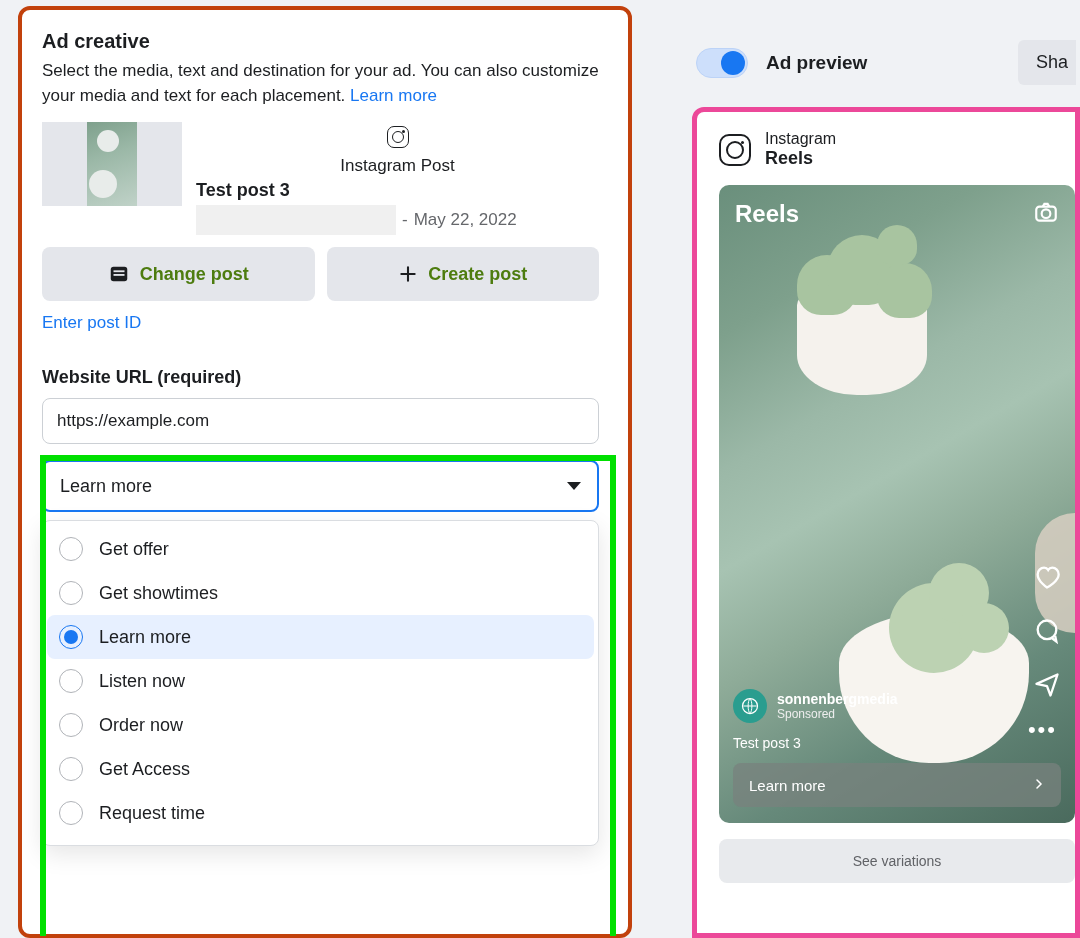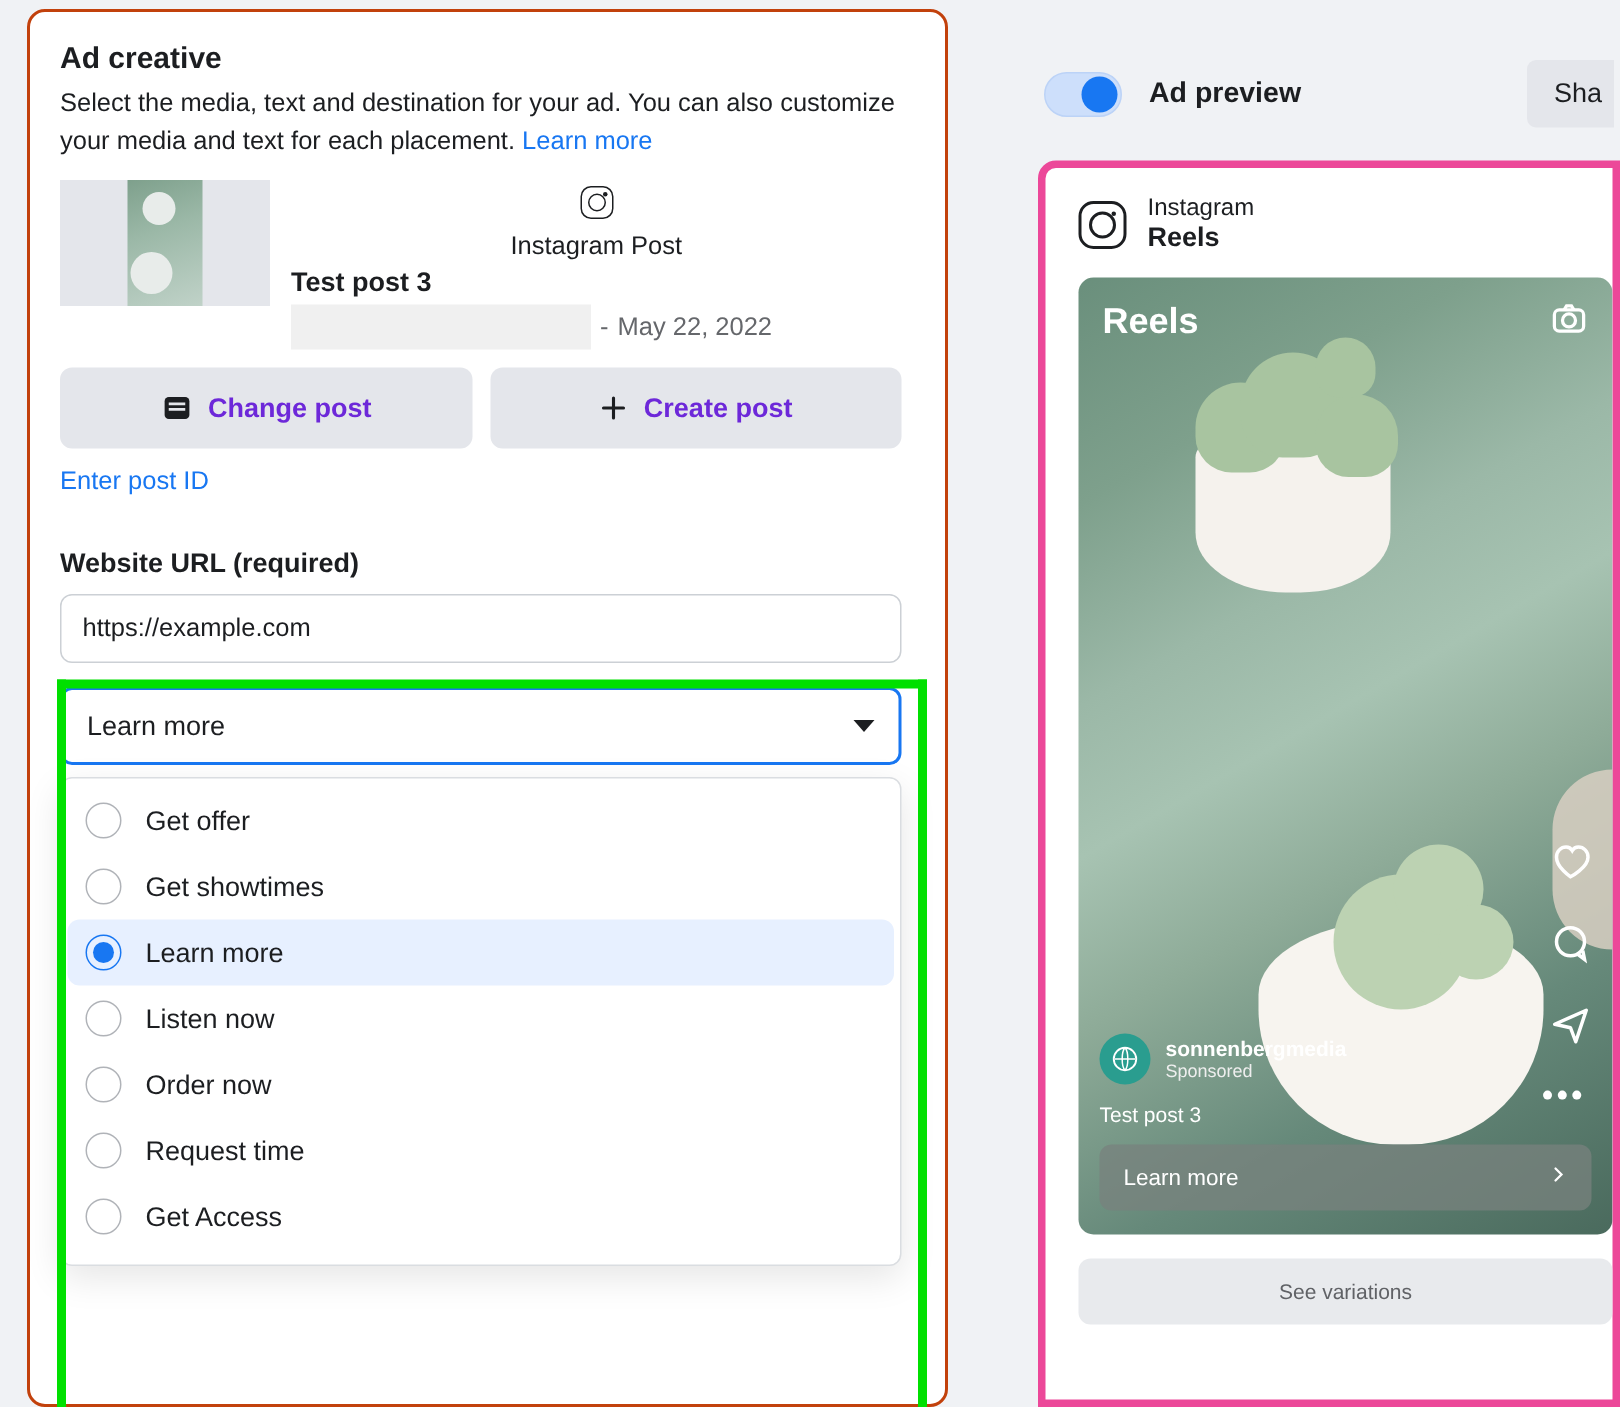--- a/index.html
+++ b/index.html
@@ -10,21 +10,21 @@
     width: 1080px;
     height: 938px;
     overflow: hidden;
     display: flex;
     gap: 20px;
     padding: 0;
   }
   .left-panel {
     width: 696px;
     background: #fff;
-    border: 2px solid #c2410c;
+    border: 4px solid #c2410c;
     border-radius: 12px;
     padding: 20px 29px 0 20px;
     margin-left: 18px;
     margin-top: 6px;
     position: relative;
     overflow: visible;
   }
   .section-title {
     font-size: 20px;
     font-weight: 700;
@@ -89,21 +89,21 @@
   .ig-icon::after {
     content:""; position:absolute; top:3px; right:3px; width:3px; height:3px; background:#1c1e21; border-radius:50%;
   }
   .ig-label { font-size:17px; color:#1c1e21;}
   .post-title { font-size:18px; font-weight:700; margin-bottom:4px;}
   .post-date-row { display:flex; align-items:center; gap:6px; font-size:17px; color:#65676b;}
   .redacted { width:200px; height:30px; background:#f0f0f0;}
   .btn-row { display:flex; gap:12px; margin-bottom:12px;}
   .btn {
     flex:1; height:54px; background:#e4e6eb; border:none; border-radius:8px;
-    font-size:18px; font-weight:600; color:#6d28d9; display:flex; align-items:center;
+    font-size:18px; font-weight:600; color:#4d7c0f; display:flex; align-items:center;
     justify-content:center; gap:10px; cursor:pointer;
   }
   .btn-icon { display:flex; align-items:center; justify-content:center;}
   .enter-link { color:#1877f2; font-size:17px; display:inline-block; margin-bottom:34px; cursor:pointer;}
   .field-label { font-size:18px; font-weight:700; margin-bottom:10px;}
   .text-input {
     width:100%; height:46px; border:1px solid #ccd0d5; border-radius:8px;
     padding:0 14px; font-size:17px; color:#1c1e21;
   }
   .highlight-box {
@@ -269,25 +269,25 @@
         <div class="option">
           <span class="radio"></span>
           <span>Listen now</span>
         </div>
         <div class="option">
           <span class="radio"></span>
           <span>Order now</span>
         </div>
         <div class="option">
           <span class="radio"></span>
+          <span>Get Access</span>
+        </div>
+        <div class="option">
+          <span class="radio"></span>
           <span>Request time</span>
-        </div>
-        <div class="option">
-          <span class="radio"></span>
-          <span>Get Access</span>
         </div>
       </div>
   </div>
 </div>
 
 <div class="right-panel">
   <div class="preview-header">
     <div class="toggle">
         <div class="toggle-knob"></div>
       </div>

